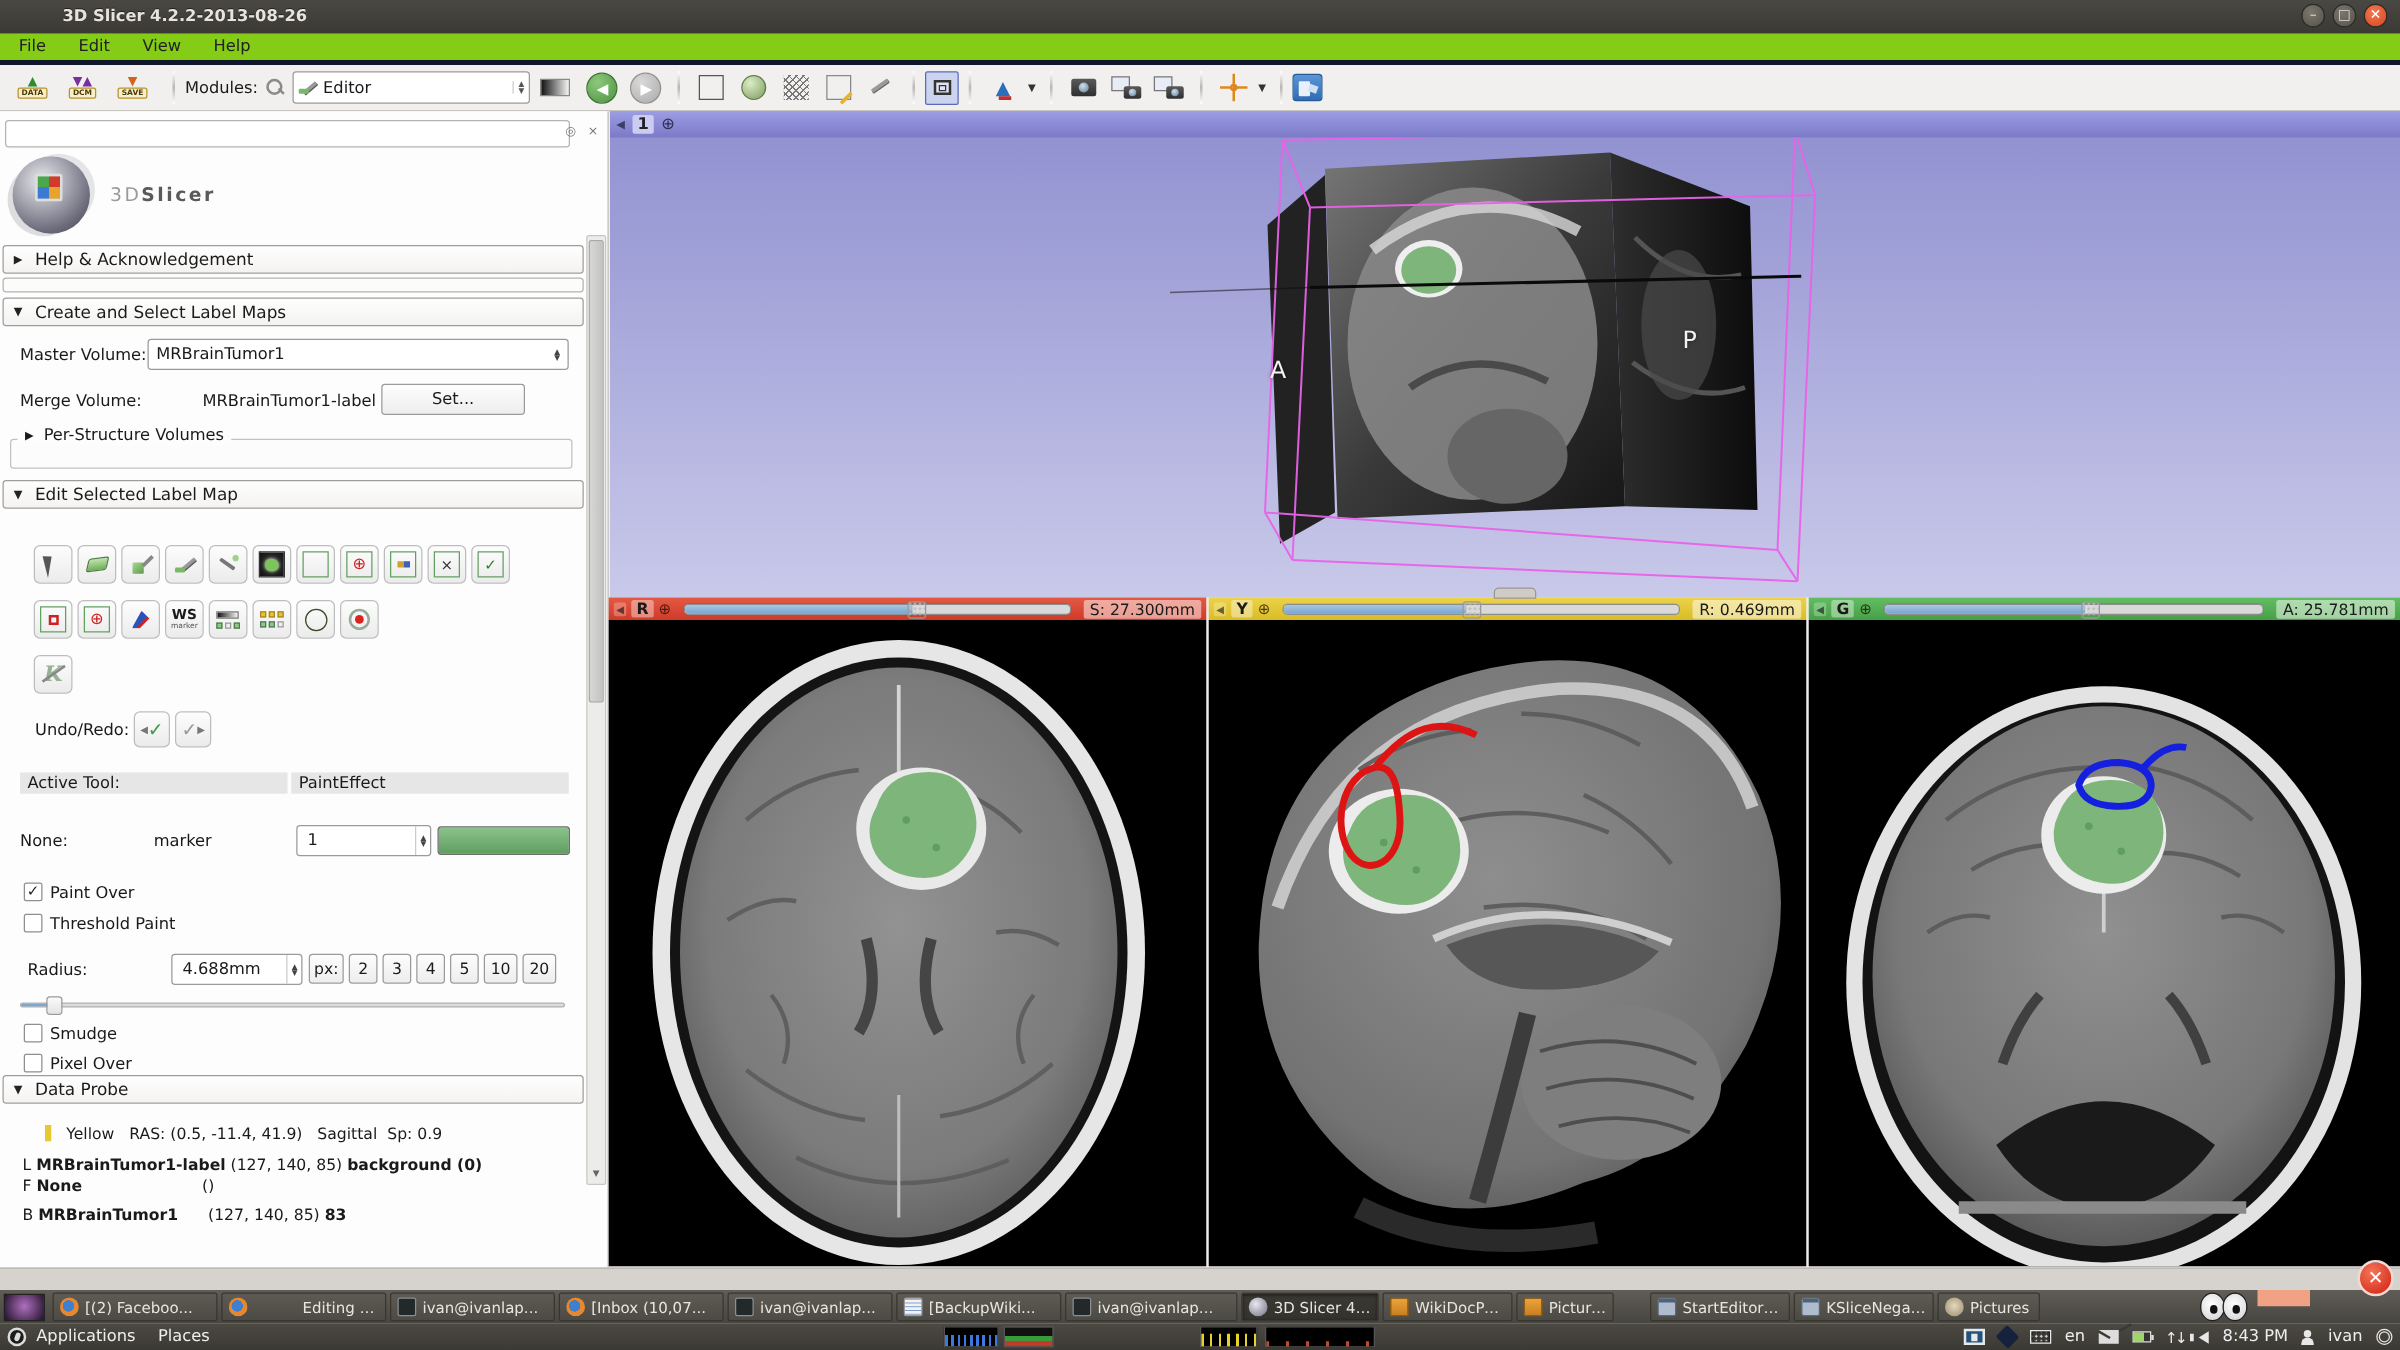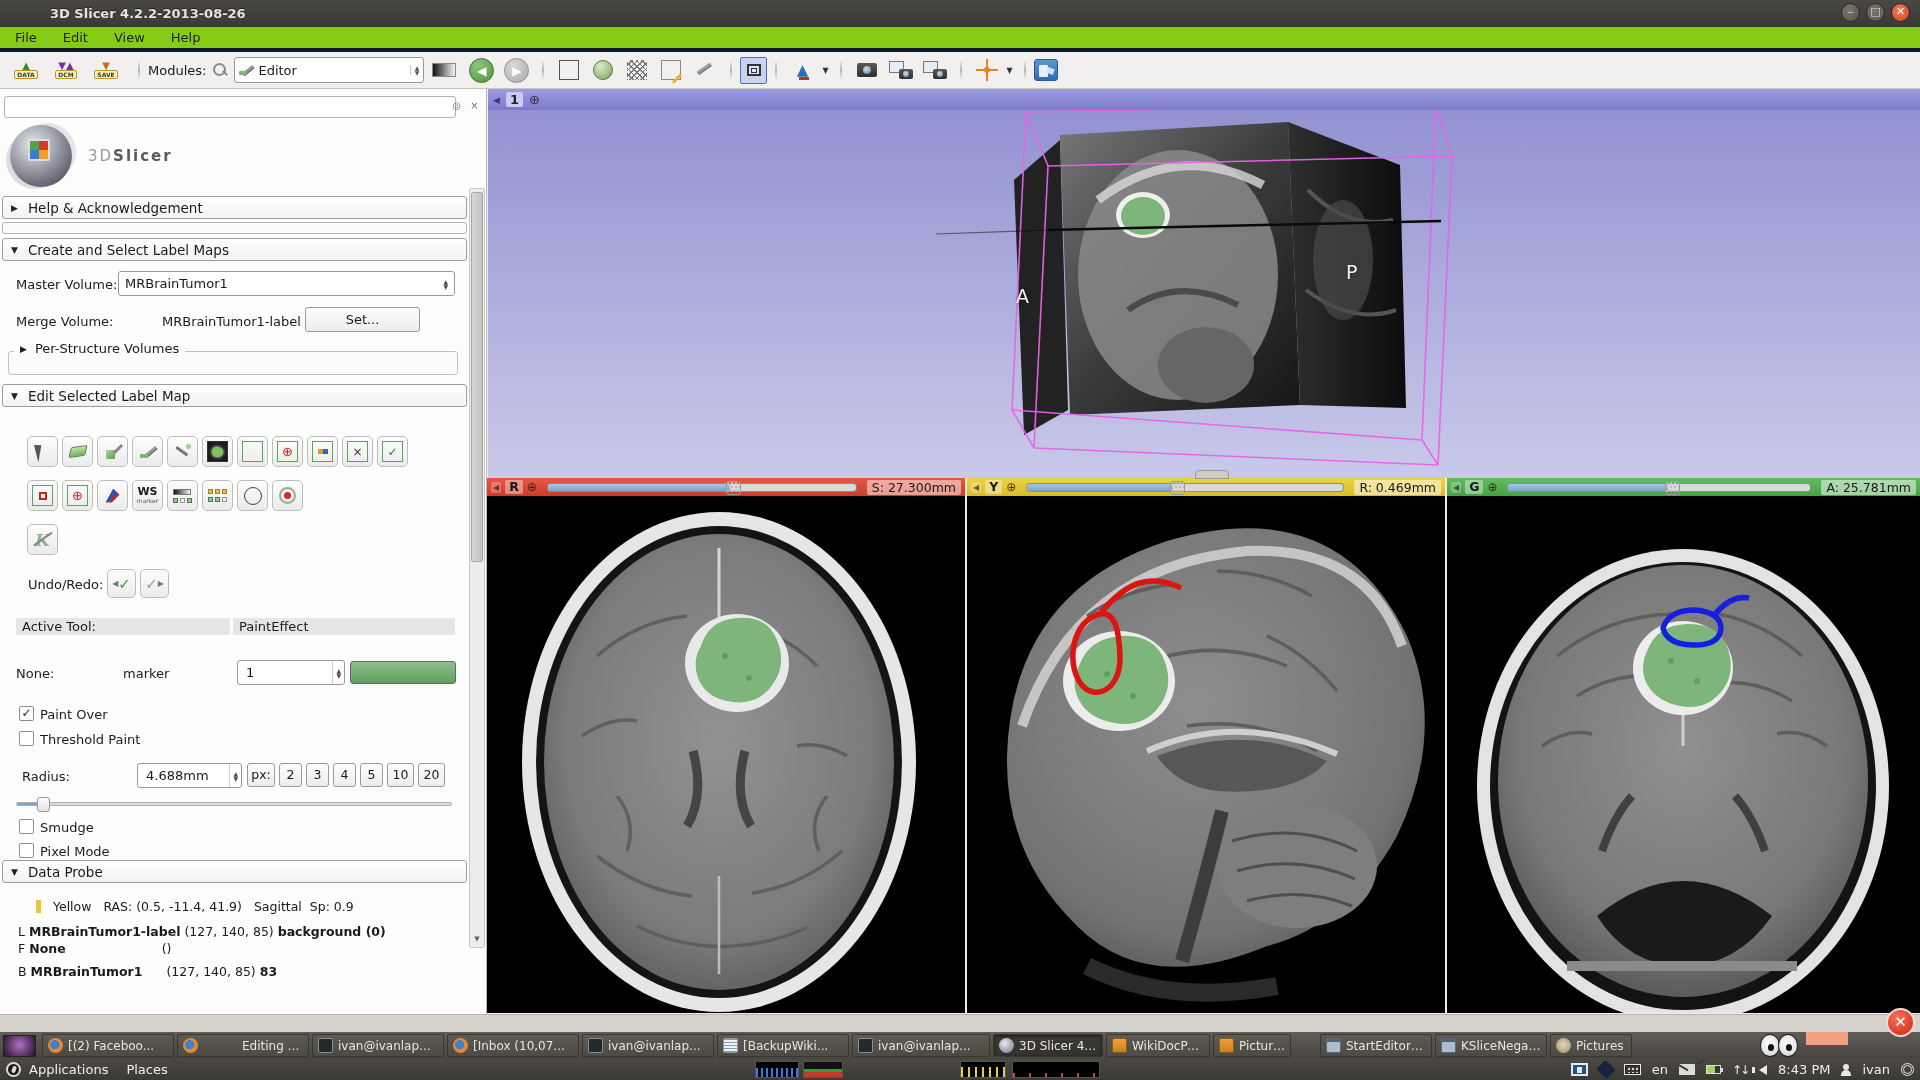--- a/index.html
+++ b/index.html
@@ -474,21 +474,21 @@
     <div class="pxbtn abs" style="left:418px;top:674px;width:27px;">20</div>
 
     <div class="hslider" style="left:16px;top:713px;width:436px;">
       <div class="fill" style="width:26px;"></div>
       <div class="knob" style="left:20px;"></div>
     </div>
 
     <div class="cb" style="left:19px;top:730px;"></div>
     <div class="lbl" style="left:40px;top:731px;">Smudge</div>
     <div class="cb" style="left:19px;top:754px;"></div>
-    <div class="lbl" style="left:40px;top:755px;">Pixel Mode</div>
+    <div class="lbl" style="left:40px;top:755px;">Pixel Over</div>
 
     <div class="scrollv">
       <div class="thumb"></div>
       <div class="sbtn" style="bottom:1px;">▼</div>
     </div>
 
     <div class="collapse" style="top:771px;">
       <span class="tri">▼</span>
       <span>Data Probe</span>
     </div>

